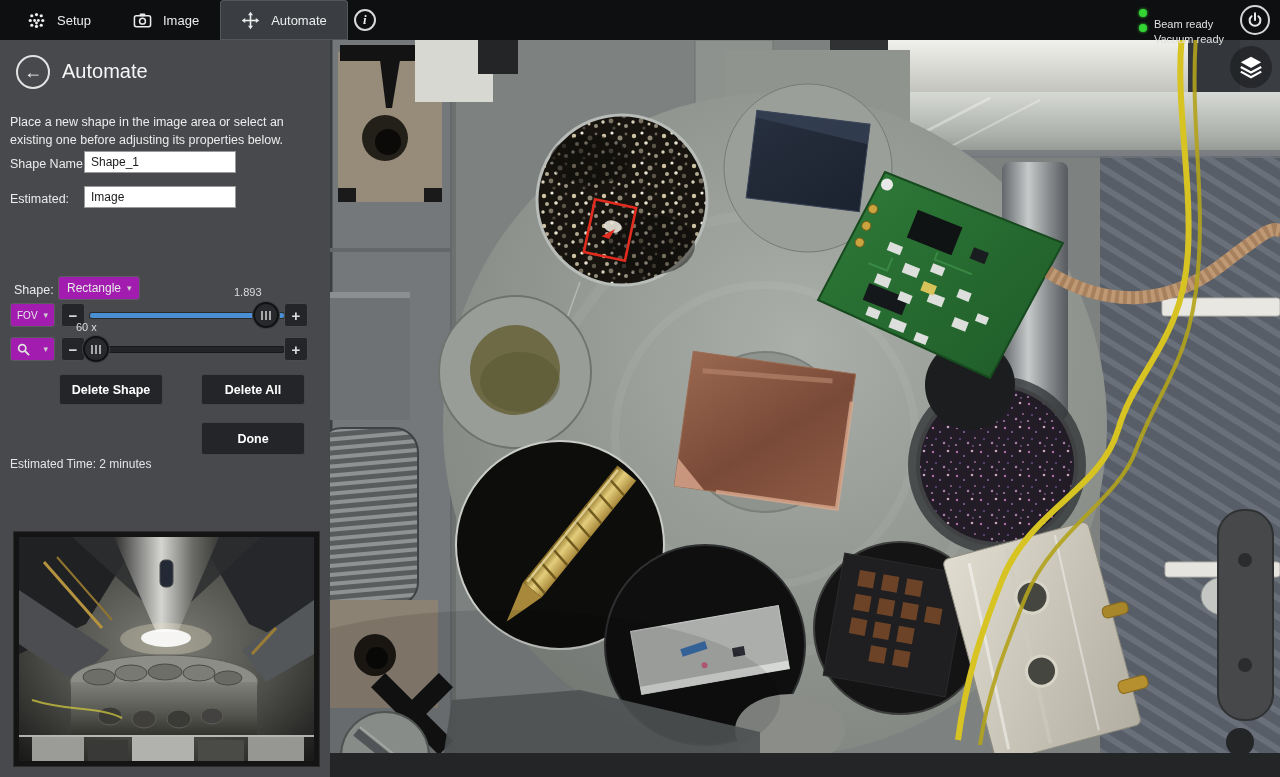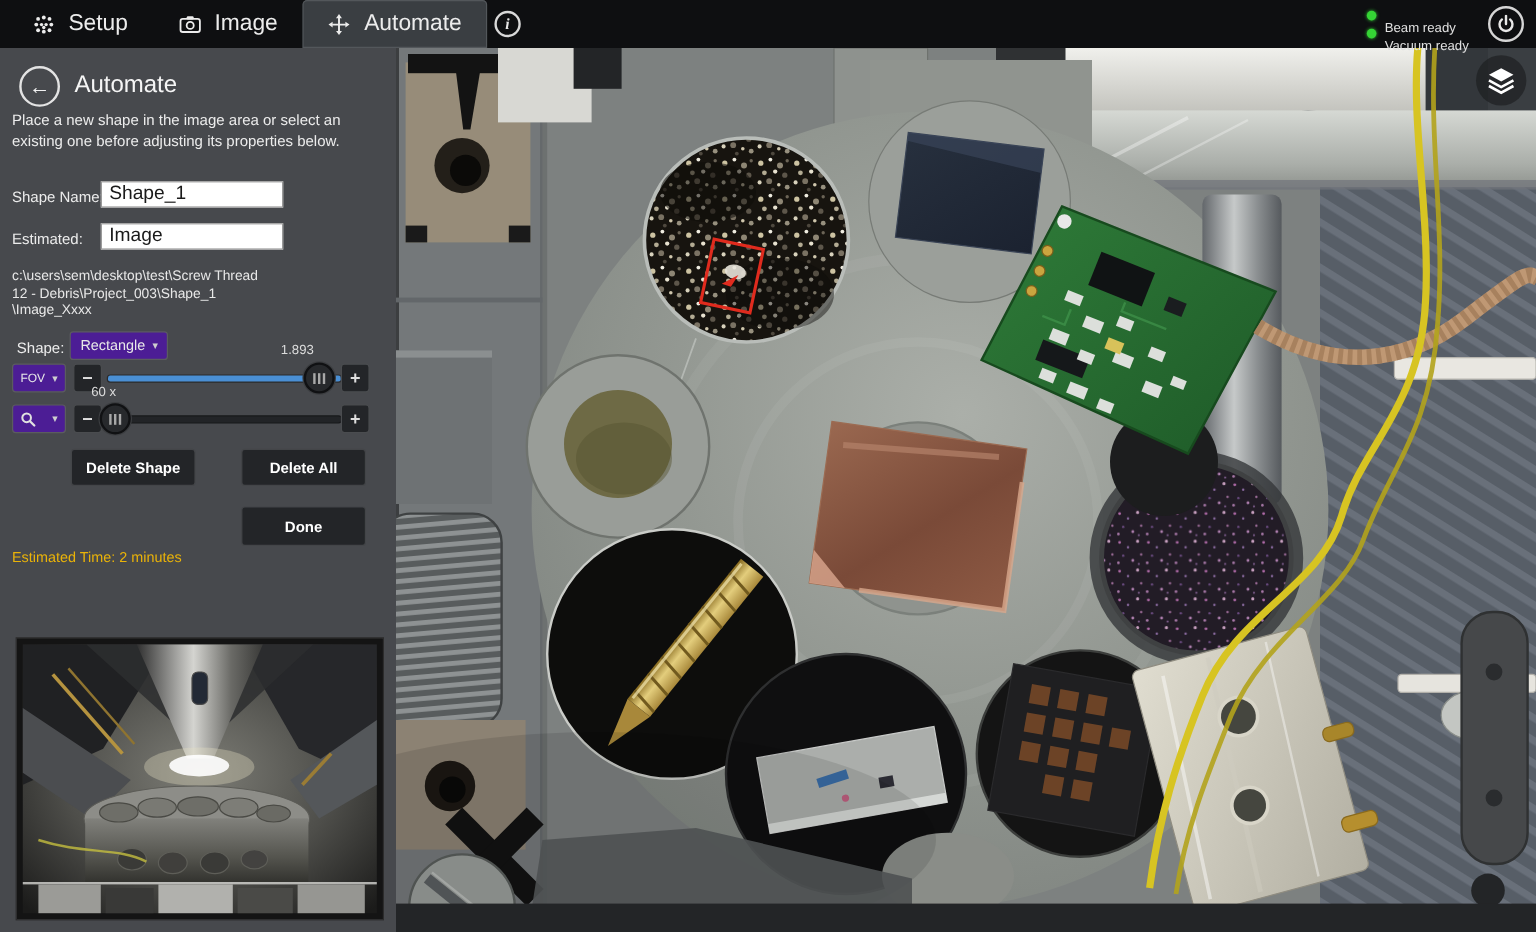--- a/index.html
+++ b/index.html
@@ -3,62 +3,62 @@
 <meta charset="utf-8">
 <style>
   * { margin:0; padding:0; box-sizing:border-box; }
   html,body { width:1280px; height:777px; overflow:hidden; background:#000;
               font-family:"Liberation Sans","DejaVu Sans",sans-serif; }
   #app { position:relative; width:1280px; height:777px; background:#47494d; }
 
   
   .topbar { position:absolute; left:0; top:0; width:1280px; height:40px; background:#0e0f11; z-index:30; }
   .tabs { position:absolute; left:6px; top:0; height:40px; display:flex; align-items:stretch; }
-  .tab { display:flex; align-items:center; gap:11px; padding:0 21px; color:#ececec; font-size:19px;
+  .tab { display:flex; align-items:center; gap:11px; padding:0 21px; color:#ececec; font-size:13px;
          cursor:default; }
   .tab.active { background:#3a3e42; border-radius:4px 4px 0 0; box-shadow:inset 0 0 0 1px #53575b; }
   .ticon { width:19px; height:19px; flex:0 0 auto; color:#ececec; }
   .infobtn { display:flex; align-items:center; justify-content:center; width:22px; height:22px;
              border:2px solid #d9d9d9; border-radius:50%; color:#e8e8e8; margin:9px 0 0 6px;
              font-family:"Liberation Serif","DejaVu Serif",serif; font-size:13px; font-style:italic; font-weight:bold; }
   .statusbox { position:absolute; right:56px; top:5px; }
   .statusrow { display:flex; align-items:center; gap:7px; height:15px; }
   .dot { width:8px; height:8px; border-radius:50%; background:#35d435; box-shadow:0 0 3px #35d435; }
   .statusrow span { color:#e0e0e0; font-size:11px;margin-top:23px; }
   .powerbtn { position:absolute; right:10px; top:5px; width:30px; height:30px; border:2px solid #d5d5d5;
               border-radius:50%; display:flex; align-items:center; justify-content:center; }
 
   
   .sidebar { position:absolute; left:0; top:40px; width:330px; height:737px; background:#47494d; z-index:20; }
   .backbtn { position:absolute; left:16px; top:15px; width:34px; height:34px; border:2px solid #e3e3e3;
              border-radius:50%; color:#f2f2f2; font-size:18px; display:flex; align-items:center;
              justify-content:center; line-height:1; }
   .sb-title { position:absolute; left:62px; top:20px; color:#f5f5f5; font-size:20px; font-weight:400; }
-  .sb-instr { position:absolute; left:10px; top:51px; width:308px; color:#ececec; font-size:12.5px; line-height:1.45; }
+  .sb-instr { position:absolute; left:10px; top:73px; width:308px; color:#ececec; font-size:12.5px; line-height:1.45; }
   .sb-label { position:absolute; color:#ececec; font-size:12.5px; }
   .sb-input { position:absolute; left:84px; width:152px; height:22px; border:1px solid #9a9a9a; background:#fff;
-              color:#1a1a1a; font-size:16px; padding:1px 6px; font-family:"Liberation Sans",sans-serif; }
+              color:#1a1a1a; font-size:12px; padding:1px 6px; font-family:"Liberation Sans",sans-serif; }
   .sb-path { position:absolute; left:10px; top:183px; color:#e8e8e8; font-size:11.5px; line-height:14.5px; }
   .dropdown { position:absolute; display:flex; align-items:center; justify-content:space-between;
-              background:#4c1d95; border:1px solid #5b5c5f; border-radius:3px; color:#e8e8e8;
+              background:#a21caf; border:1px solid #5b5c5f; border-radius:3px; color:#e8e8e8;
               font-size:12px; padding:0 8px; height:24px; }
   .dd-caret { font-size:9px; color:#cfcfcf; margin-left:6px; }
   .sq-btn { position:absolute; width:24px; height:24px; background:#232528; border:1px solid #4a4c4f;
             border-radius:3px; color:#dedede; font-size:15px; font-weight:bold; display:flex;
             align-items:center; justify-content:center; line-height:1; }
   .track { position:absolute; height:5px; border-radius:2px; }
   .thumb { position:absolute; width:26px; height:26px; border-radius:50%; background:#27292c;
            border:2px solid #101113; display:flex; align-items:center; justify-content:center; gap:2px;
            box-shadow:0 0 0 1px #3c3e41; }
   .thumb i { display:block; width:2px; height:9px; background:#a8a8a8; }
   .tickval { position:absolute; color:#dcdcdc; font-size:11px; }
   .act-btn { position:absolute; width:104px; background:#232528; border:1px solid #434548; border-radius:3px;
              color:#fff; font-size:12.5px; font-weight:bold; display:flex; align-items:center;
              justify-content:center; }
-  .sb-est { position:absolute; left:10px; top:417px; color:#eab308; font-size:12px; }
+  .sb-est { position:absolute; left:10px; top:417px; color:#e5e5e5; font-size:12px; }
   .chamber { position:absolute; left:14px; top:492px; width:305px; height:234px; background:#111;
              outline:1px solid #2c2c2c; }
 
   
   .main { position:absolute; left:330px; top:40px; width:950px; height:737px; background:#7d8180; }
   .layersbtn { position:absolute; top:6px; right:8px; width:42px; height:42px; border-radius:50%;
                background:rgba(25,27,29,.6); display:flex; align-items:center; justify-content:center; z-index:5; }
 </style>
 </head>
 <body>
@@ -136,25 +136,20 @@
     </div>
     <div class="sb-title">Automate</div>
     <div class="sb-instr">Place a new shape in the image area or select an existing one before adjusting its properties below.</div>
 
     <div class="sb-label" style="left:10px; top:117px;">Shape Name:</div>
     <input class="sb-input" style="top: 111px;" value="Shape_1">
 
     <div class="sb-label" style="left:10px; top:152px;">Estimated:</div>
     <input class="sb-input" style="top: 146px;" value="Image">
 
-    <div class="sb-path">
-      <div>c:\users\sem\desktop\test\Screw Thread</div>
-      <div>12 - Debris\Project_003\Shape_1</div>
-      <div>\Image_Xxxx</div>
-    </div>
 
     <div class="sb-label" style="left:14px; top:243px;">Shape:</div>
     <div class="dropdown" style="left:58px; top:236px; width:82px;">
       <span>Rectangle</span>
       <span class="dd-caret">▾</span>
     </div>
 
     <div class="tickval" style="left:234px; top:246px; width:66px;">1.893</div>
     <div class="dropdown" style="left:10px; top:263px; width:45px; font-size:10px; padding:0 6px;">
       <span>FOV</span>

